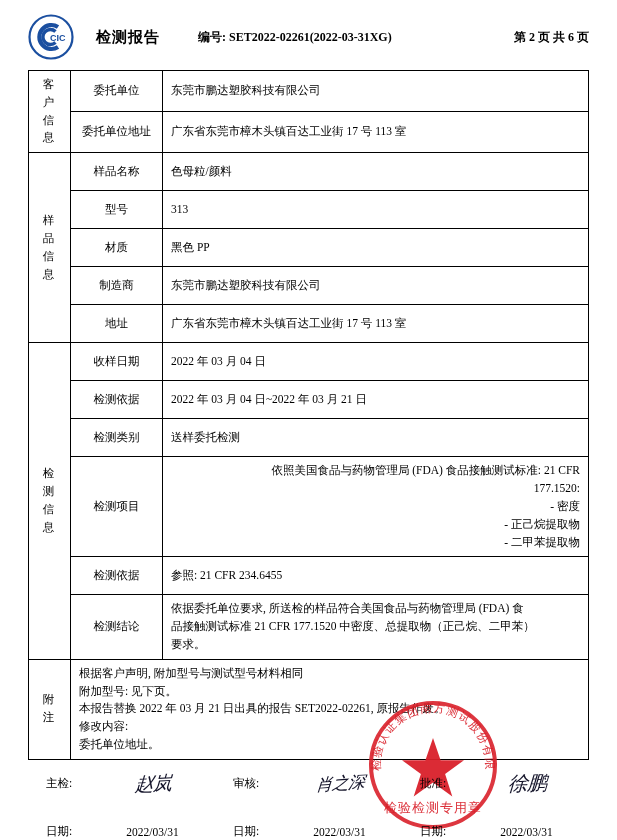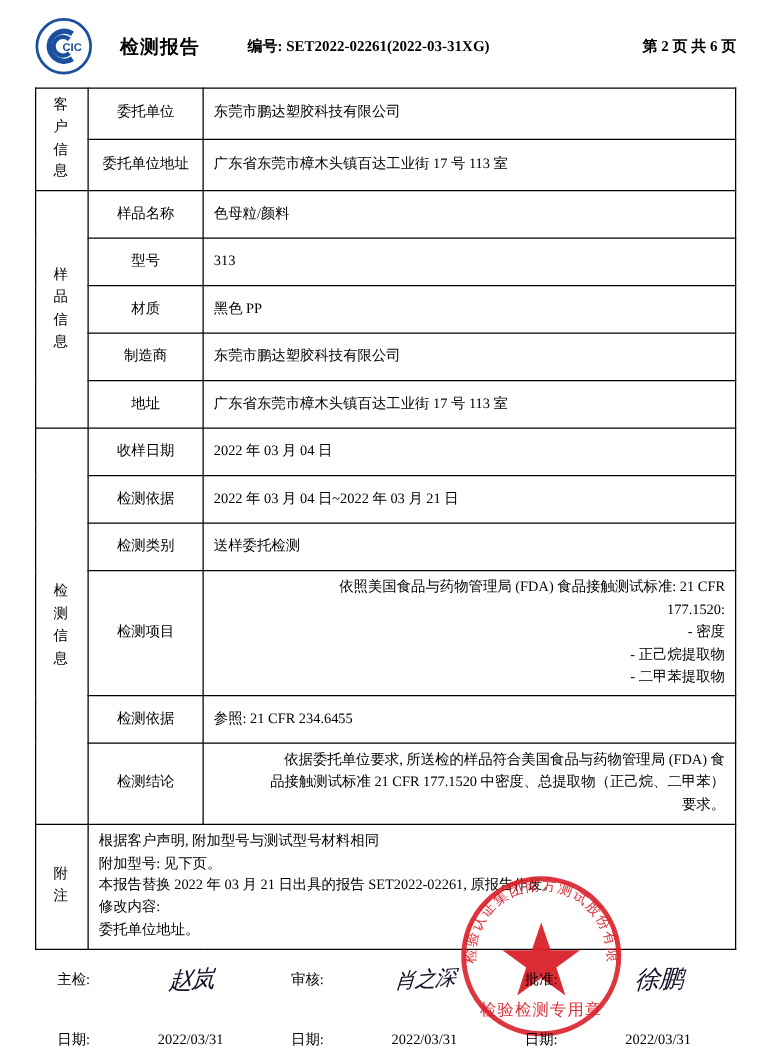--- a/index.html
+++ b/index.html
@@ -98,21 +98,20 @@
   td.testitem {
     line-height: 1.75;
     padding-top: 7px;
     padding-bottom: 7px;
     text-align: right;
   }
   td.conclusion {
     line-height: 1.75;
     padding-top: 6px;
     padding-bottom: 6px;
-    text-align: right;
   }
   td.remark {
     line-height: 1.9;
     padding-top: 6px;
     padding-bottom: 6px;
     font-size: 11.5px;
   }
   .remark-line { display: block; }
 
   

